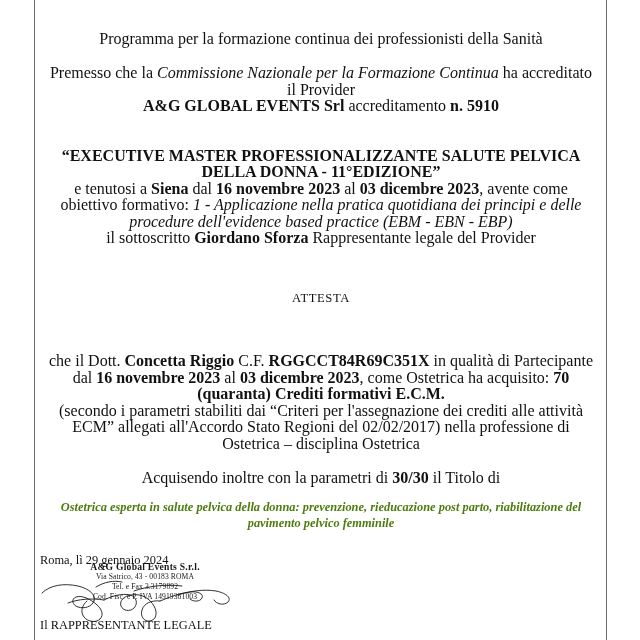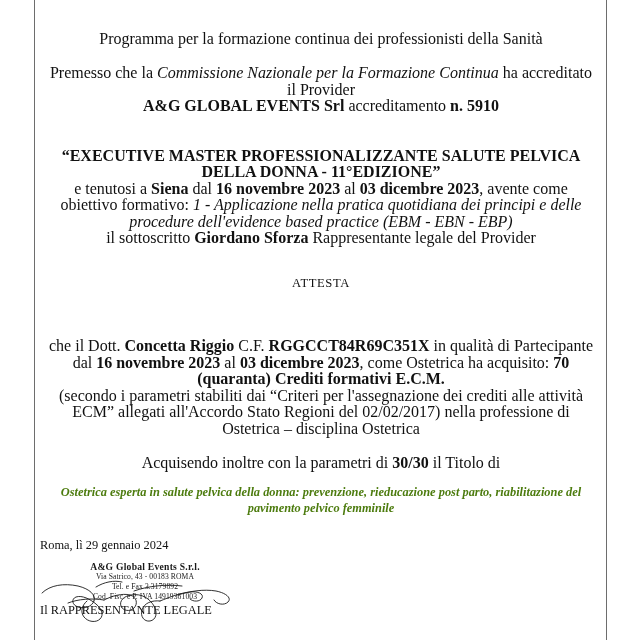--- a/index.html
+++ b/index.html
@@ -49,21 +49,21 @@
     line-height: 16.4px;
     margin: 0;
     padding: 0 8px;
   }
   .b  { font-weight: bold; }
   .i  { font-style: italic; }
 
   .sp-title     { margin-top: 31px; }
   .sp-premessa1 { margin-top: 18px; }
   .sp-premessa2 { margin-top: 17px; }
-  .sp-attesta   { margin-top: 29px; }
+  .sp-attesta   { margin-top: 44px; }
   .sp-body      { margin-top: 47px; }
   .sp-voto      { margin-top: 18px; }
 
   .attesta {
     text-align: center;
     font-size: 12.6px;
     letter-spacing: 0.6px;
     line-height: 16px;
   }
 

